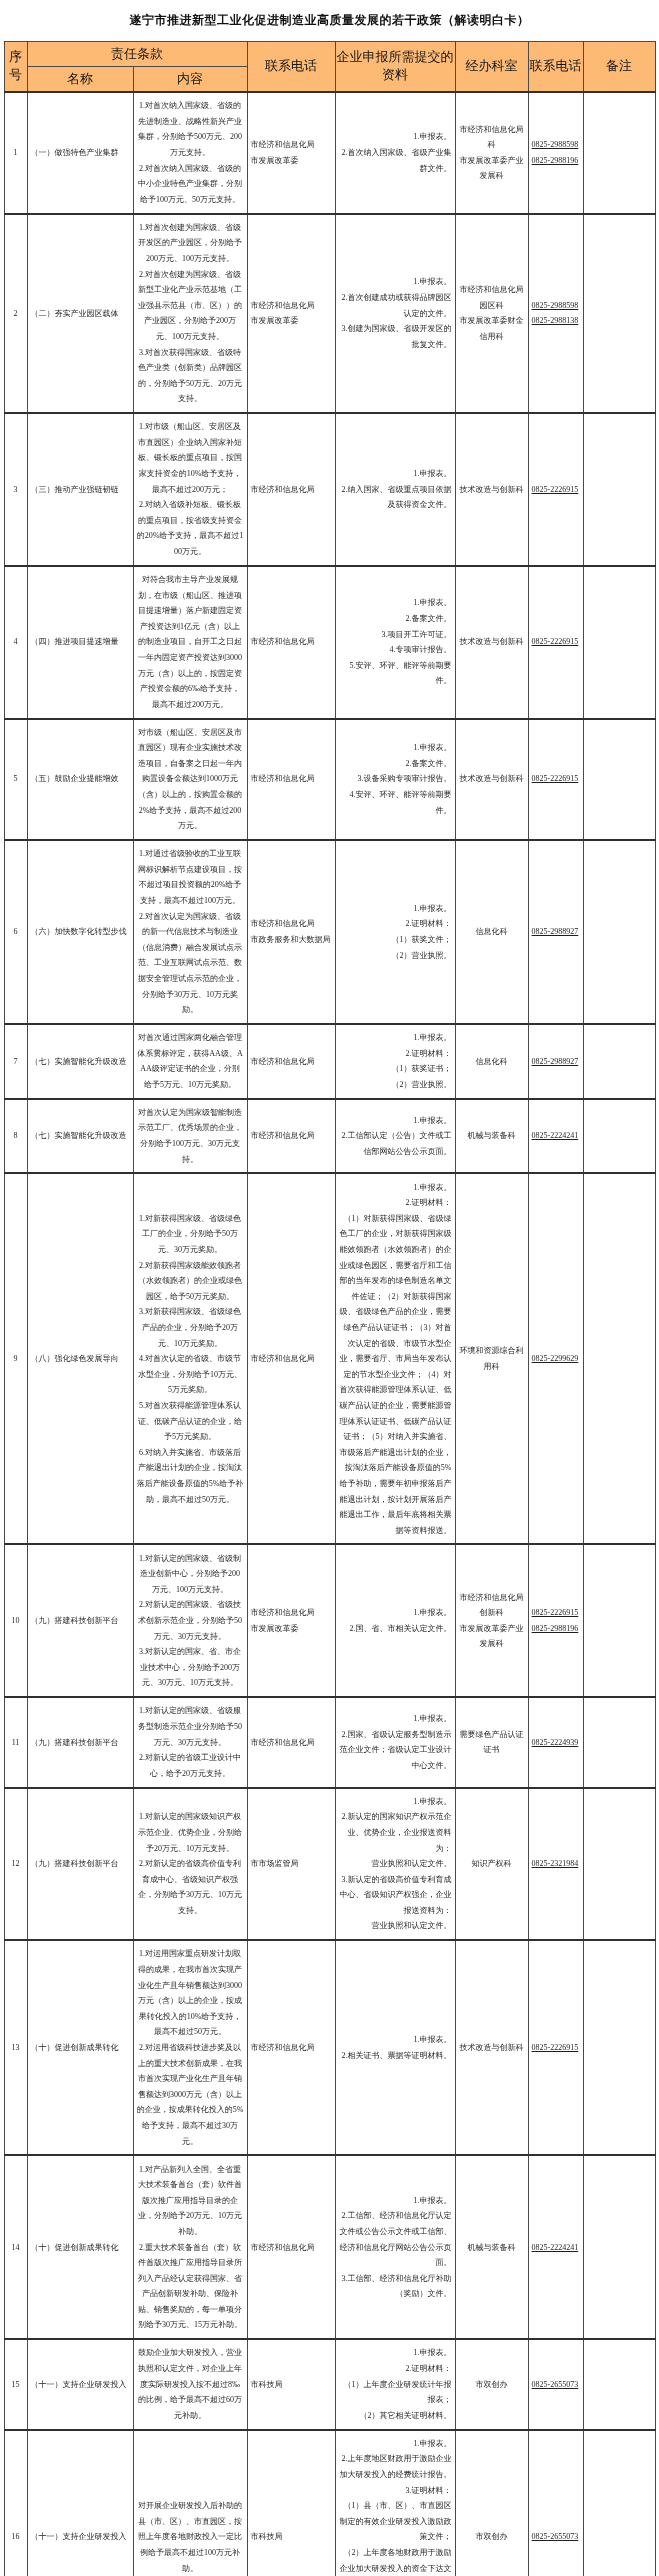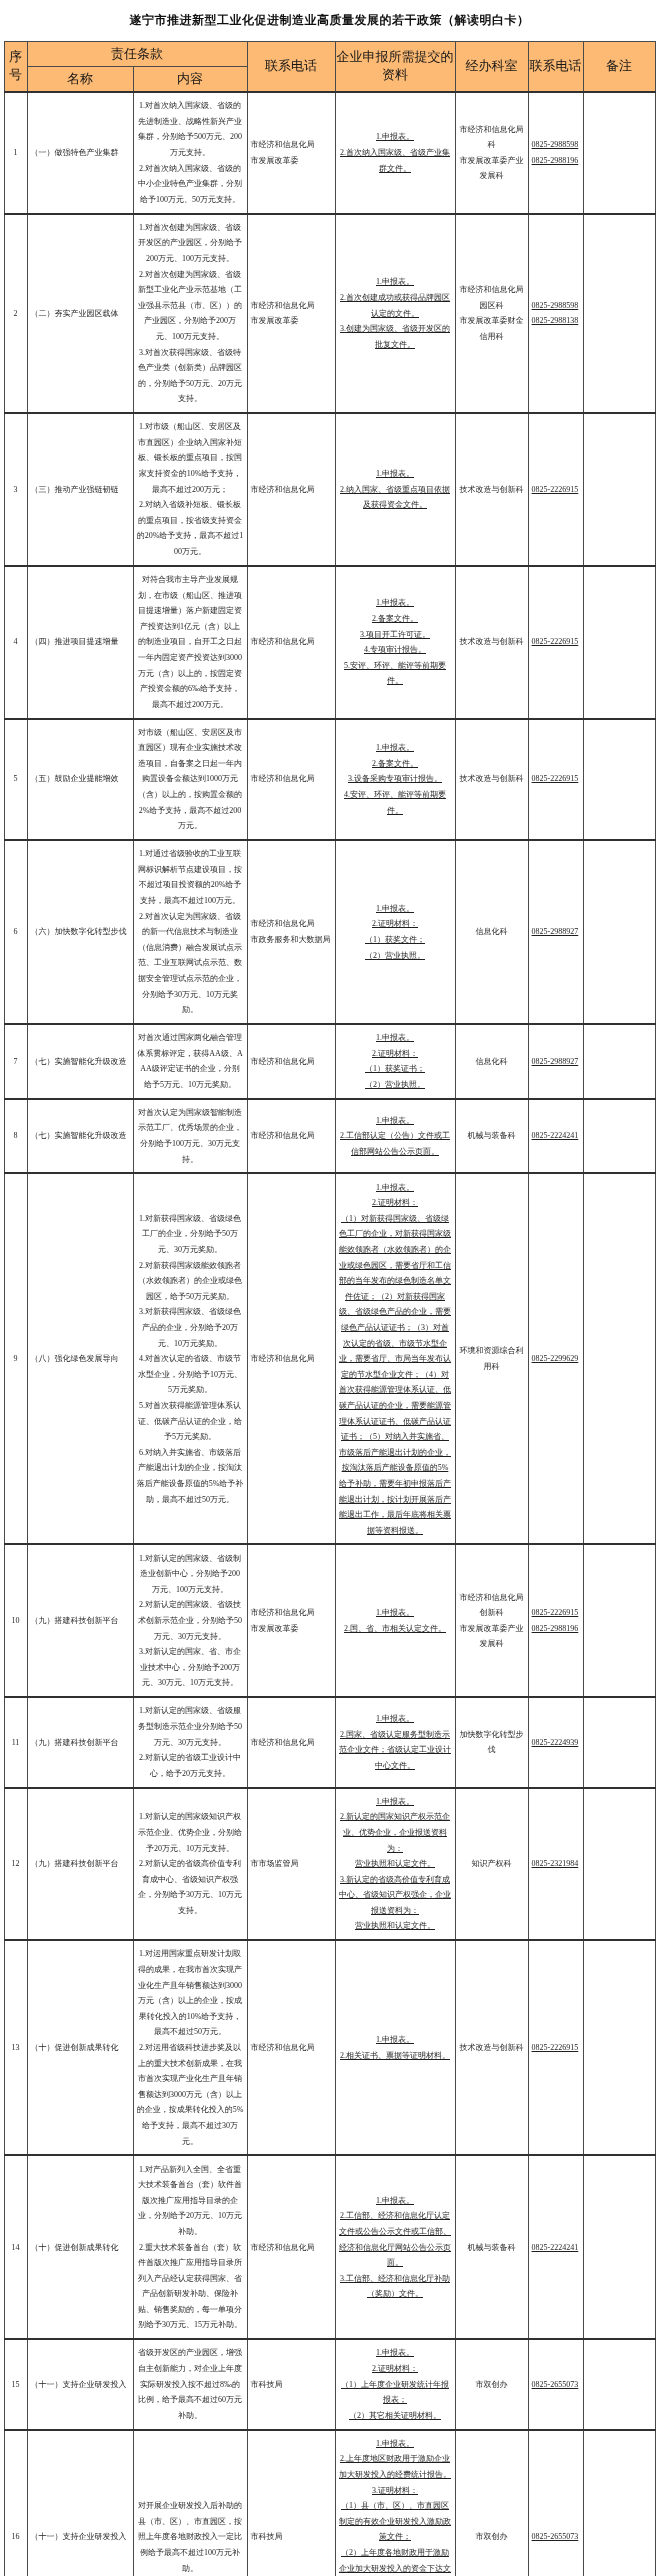--- a/index.html
+++ b/index.html
@@ -51,21 +51,21 @@
   table.policy tbody td {
     font-size: 8px;
     padding: 5.2px 3.1px;
     white-space: pre-line;
     line-height: 1.95;
   }
   td.c-no     { text-align: center; font-size: 7.2px; }
   td.c-name   { text-align: left; padding-left: 5.2px; margin-left: 36px; }
   td.c-content{ text-align: center; padding-left: 4.6px; padding-right: 3.1px; }
   td.c-unit   { text-align: left; }
-  td.c-mat    { text-align: center; padding-left: 4.1px; padding-right: 2.6px; text-decoration: underline; }
+  td.c-mat    { text-align: right; padding-left: 4.1px; padding-right: 2.6px; }
   td.c-office { text-align: center; margin-left: 34px; }
   td.c-phone  { text-align: left; padding-left: 1.5px; padding-right: 1px; font-size: 7.7px; text-decoration: underline; }
   td.c-remark { text-align: center; }
 </style>
 </head>
 <body>
 
 <div class="page">
 
   <h1 class="doc-title">遂宁市推进新型工业化促进制造业高质量发展的若干政策（解读明白卡）</h1>
@@ -251,21 +251,21 @@
     </tr>
 
     <tr>
       <td class="c-no">11</td>
       <td class="c-name">（九）搭建科技创新平台</td>
       <td class="c-content">1.对新认定的国家级、省级服务型制造示范企业分别给予50万元、30万元支持。
 2.对新认定的省级工业设计中心，给予20万元支持。</td>
       <td class="c-unit">市经济和信息化局</td>
       <td class="c-mat">1.申报表。
 2.国家、省级认定服务型制造示范企业文件；省级认定工业设计中心文件。</td>
-      <td class="c-office">加快数字化转型步伐</td>
+      <td class="c-office">需要绿色产品认证证书</td>
       <td class="c-phone">0825-2224939</td>
       <td class="c-remark"></td>
     </tr>
 
     <tr>
       <td class="c-no">12</td>
       <td class="c-name">（九）搭建科技创新平台</td>
       <td class="c-content">1.对新认定的国家级知识产权示范企业、优势企业，分别给予20万元、10万元支持。
 2.对新认定的省级高价值专利育成中心、省级知识产权强企，分别给予30万元、10万元支持。</td>
       <td class="c-unit">市市场监管局</td>
@@ -302,21 +302,21 @@
 2.工信部、经济和信息化厅认定文件或公告公示文件或工信部、经济和信息化厅网站公告公示页面。
 3.工信部、经济和信息化厅补助（奖励）文件。</td>
       <td class="c-office">机械与装备科</td>
       <td class="c-phone">0825-2224241</td>
       <td class="c-remark"></td>
     </tr>
 
     <tr>
       <td class="c-no">15</td>
       <td class="c-name">（十一）支持企业研发投入</td>
-      <td class="c-content">省级开发区的产业园区，增强自主创新能力，对企业上年度实际研发投入按不超过8‰的比例，给予最高不超过60万元补助。</td>
+      <td class="c-content">鼓励企业加大研发投入，营业执照和认定文件，对企业上年度实际研发投入按不超过8‰的比例，给予最高不超过60万元补助。</td>
       <td class="c-unit">市科技局</td>
       <td class="c-mat">1.申报表。
 2.证明材料：
 （1）上年度企业研发统计年报报表；
 （2）其它相关证明材料。</td>
       <td class="c-office">市双创办</td>
       <td class="c-phone">0825-2655073</td>
       <td class="c-remark"></td>
     </tr>
 

